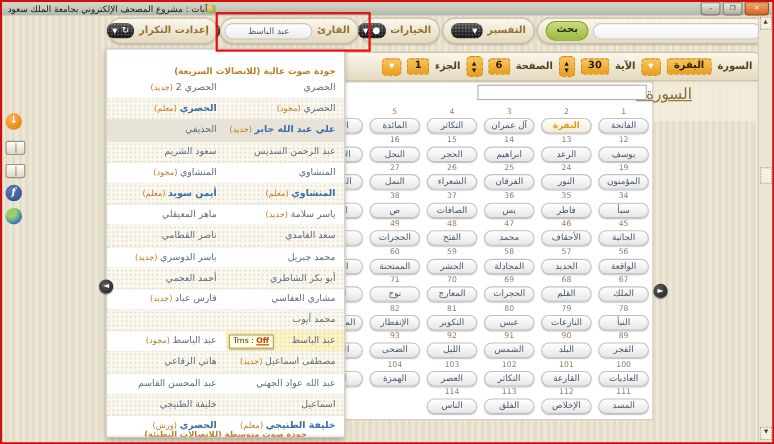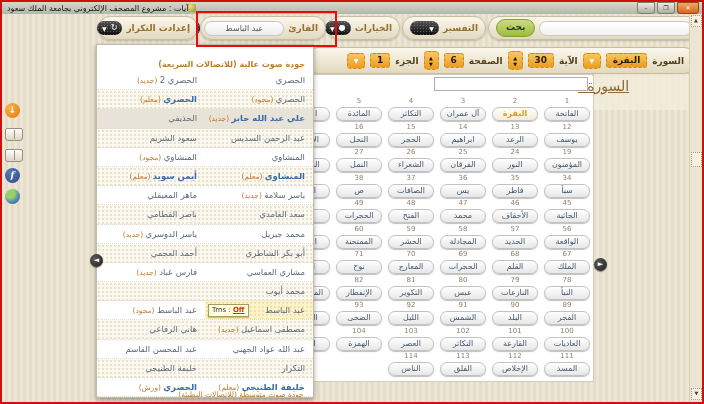--- a/index.html
+++ b/index.html
@@ -71,21 +71,21 @@
   .rec-row.hl{background:#e7e3d8;}
   .rec-cell{flex:1 1 50%;position:relative;line-height:18.2px;font-size:8.5px;color:#5c6a7c;text-align:right;
     padding:0 8px;white-space:nowrap;overflow:hidden;box-sizing:border-box;}
   .rec-cell.sel{background:#fcf3c8;background-image:radial-gradient(#efe3a8 1px,transparent 1px);background-size:4px 4px;}
   .rec-name.accent{color:#3c6ca8;font-weight:bold;}
   .rec-tag{color:#bf7c2a;font-size:7.5px;}
   .tip{position:absolute;left:3px;top:3px;height:11px;line-height:10px;background:#ffffdf;border:1px solid #ab9c5c;
     font-size:7px;padding:0 3px;color:#333;direction:ltr;box-shadow:0 1px 1px rgba(0,0,0,.2);}
   .tip-off{color:#cc3300;font-weight:bold;text-decoration:underline;}
   .rec-footer{position:absolute;left:0;bottom:-3px;width:100%;height:10px;line-height:10px;font-size:7.5px;
-    color:#bf7c2a;font-weight:normal;direction:rtl;text-align:center;white-space:nowrap;padding-left:36px;}
+    color:#bf7c2a;font-weight:bold;direction:rtl;text-align:center;white-space:nowrap;}
   
   .pager{position:absolute;width:13px;height:13px;border-radius:50%;background:radial-gradient(circle at 35% 35%,#5a5a5a,#1c1c1c);
     color:#fff;font-size:7px;line-height:13px;text-align:center;z-index:30;box-shadow:0 1px 1px rgba(0,0,0,.4);}
   .pager.left{left:88px;top:252px;}
   .pager.right{left:592px;top:256px;}
   
   .side-icon{position:absolute;left:3px;width:15px;height:15px;}
   .icon-circle{width:15px;height:15px;border-radius:50%;text-align:center;line-height:15px;color:#fff;font-size:9px;font-weight:bold;}
   .dl{background:radial-gradient(circle at 35% 30%,#ffb24a,#e07808);}
   .fb{background:radial-gradient(circle at 35% 30%,#5a7ab8,#2c4a86);font-family:"DejaVu Serif",serif;font-style:italic;}
@@ -520,21 +520,21 @@
         </div>
         <div class="rec-row">
           <div class="rec-cell"><span class="rec-name">مصطفى اسماعيل</span><span class="rec-tag"> (جديد)</span></div>
           <div class="rec-cell"><span class="rec-name">هاني الرفاعي</span></div>
         </div>
         <div class="rec-row">
           <div class="rec-cell"><span class="rec-name">عبد الله عواد الجهني</span></div>
           <div class="rec-cell"><span class="rec-name">عبد المحسن القاسم</span></div>
         </div>
         <div class="rec-row">
-          <div class="rec-cell"><span class="rec-name">التكرار</span></div>
+          <div class="rec-cell"><span class="rec-name">اسماعيل</span></div>
           <div class="rec-cell"><span class="rec-name">خليفة الطنيجي</span></div>
         </div>
         <div class="rec-row">
           <div class="rec-cell"><span class="rec-name accent">خليفة الطنيجي</span><span class="rec-tag"> (معلم)</span></div>
           <div class="rec-cell"><span class="rec-name accent">الحصري</span><span class="rec-tag"> (ورش)</span></div>
         </div>
         <div class="rec-row">
           <div class="rec-cell"><span class="rec-name accent">ابراهيم الدوسري</span><span class="rec-tag"> (ورش)</span></div>
           <div class="rec-cell"><span class="rec-name accent">ياسين الجزائري</span><span class="rec-tag"> (ورش)</span></div>
         </div>

